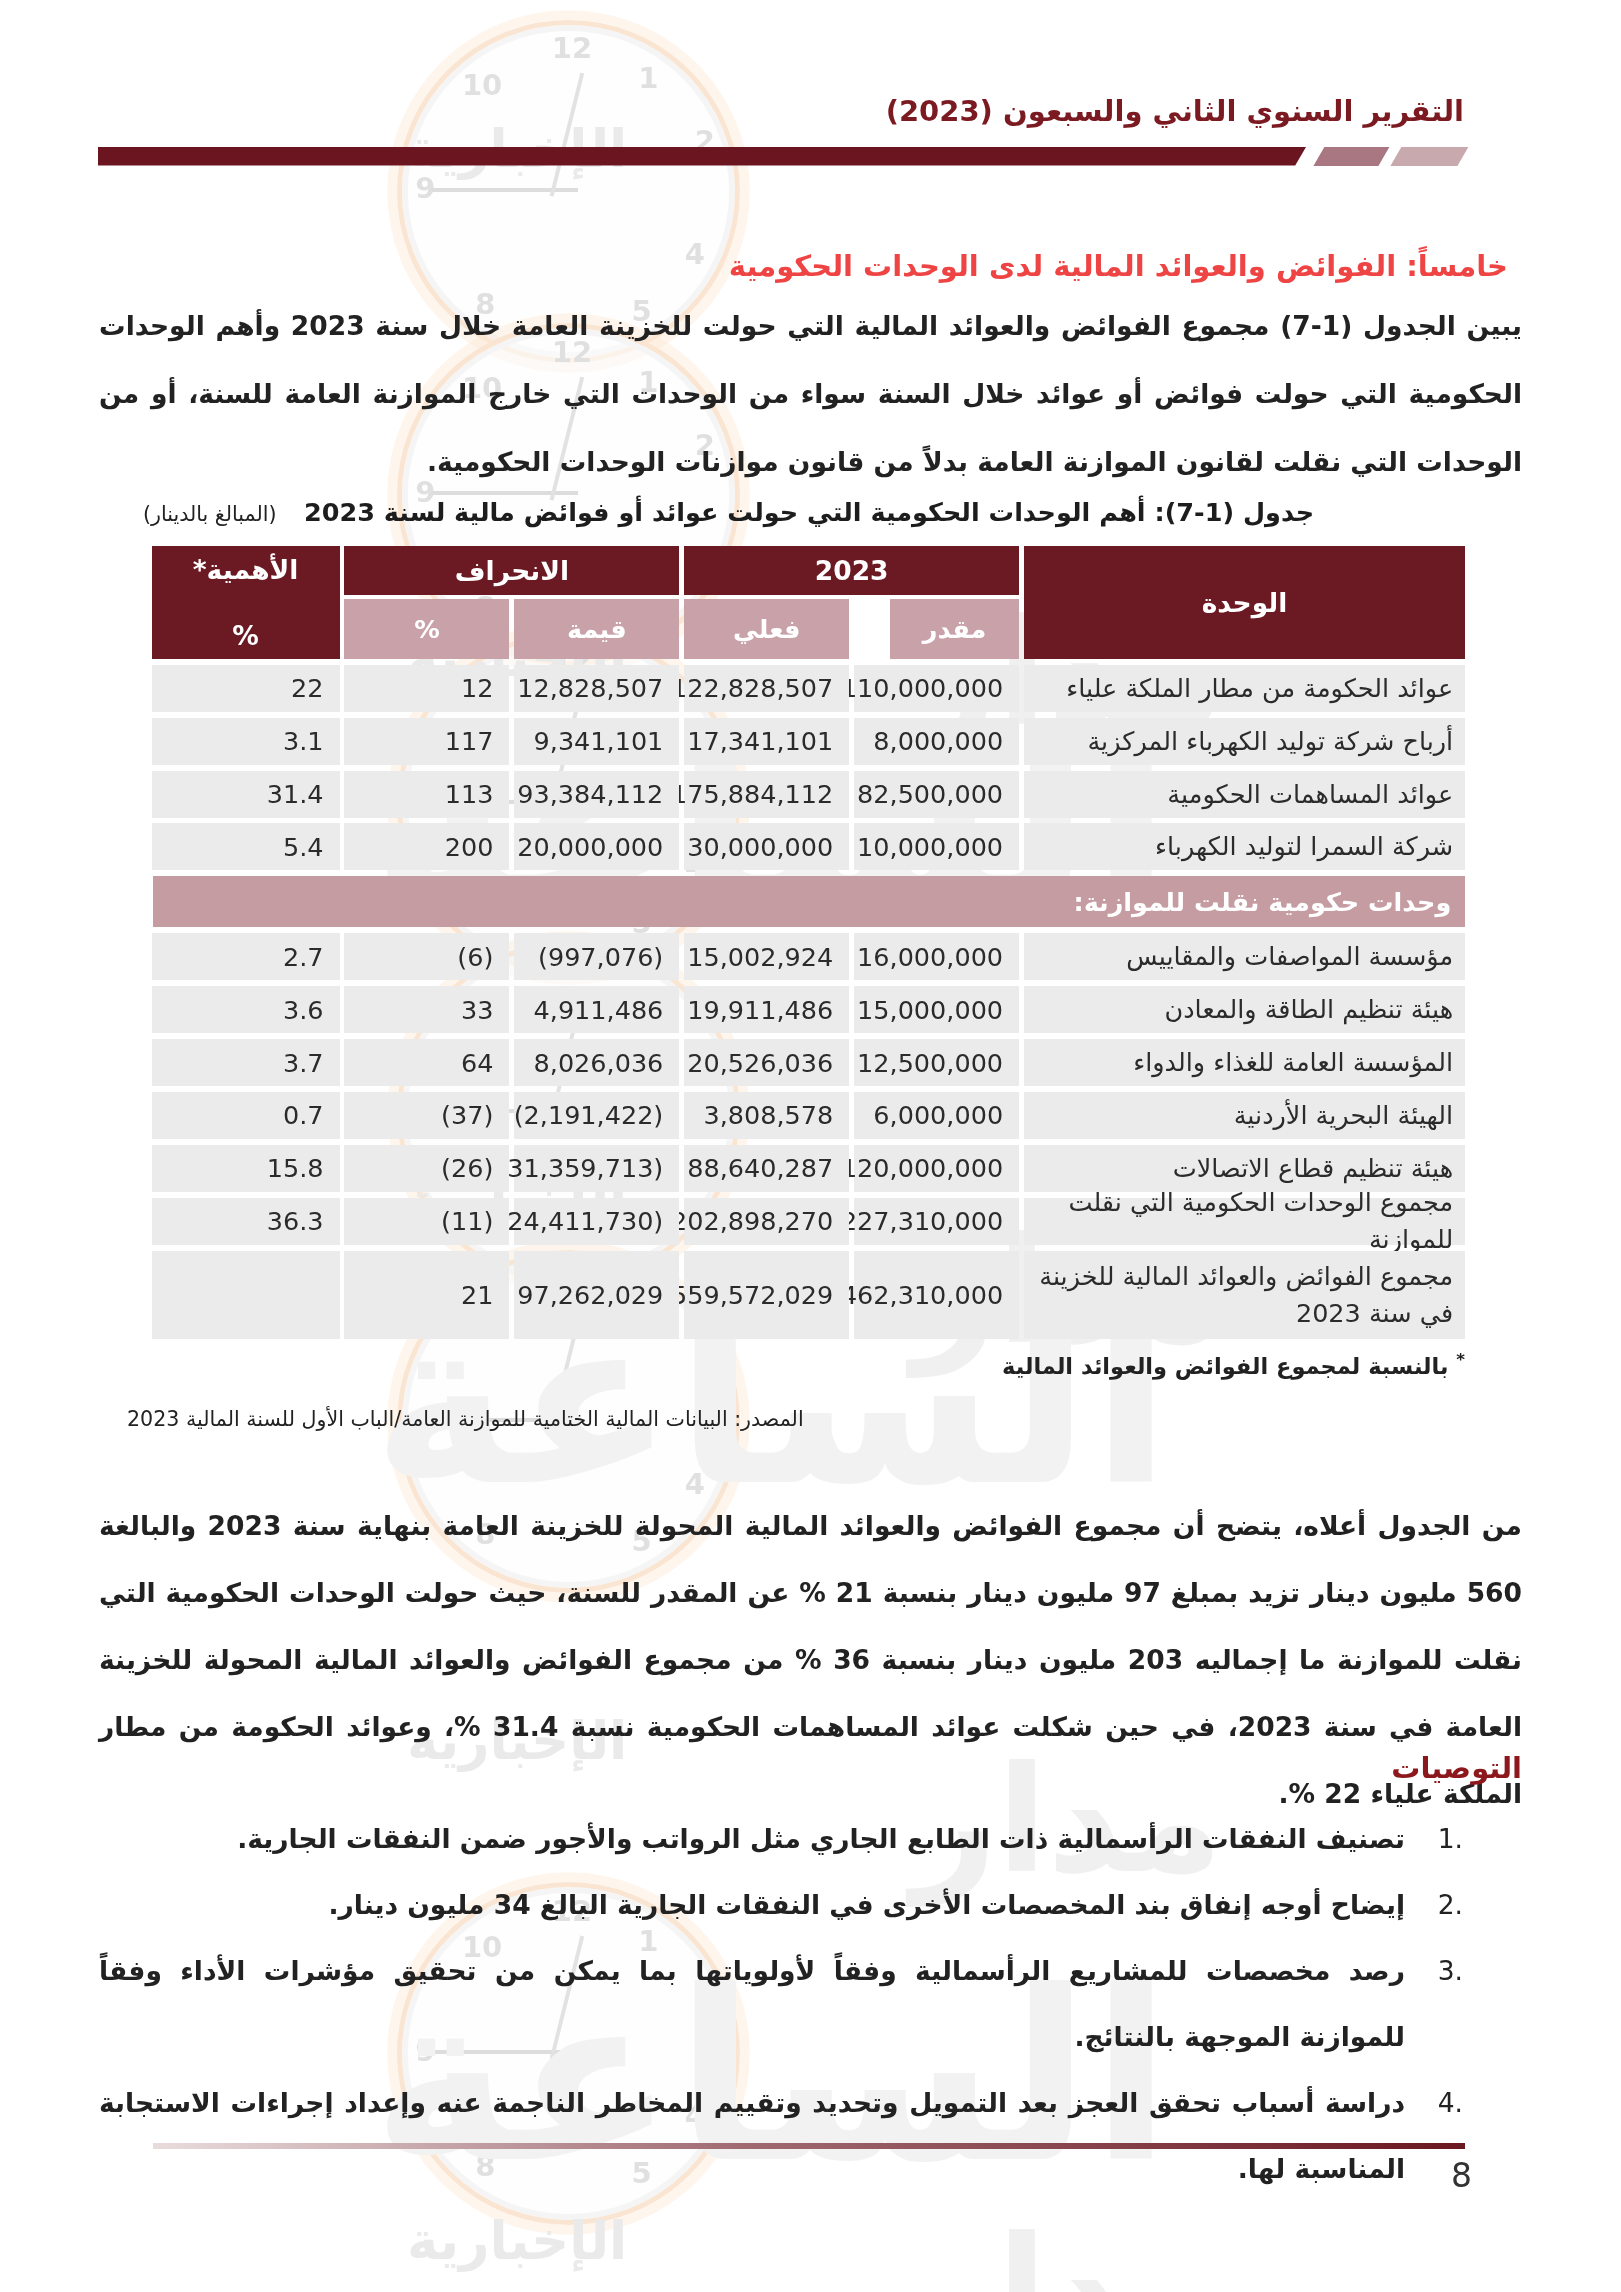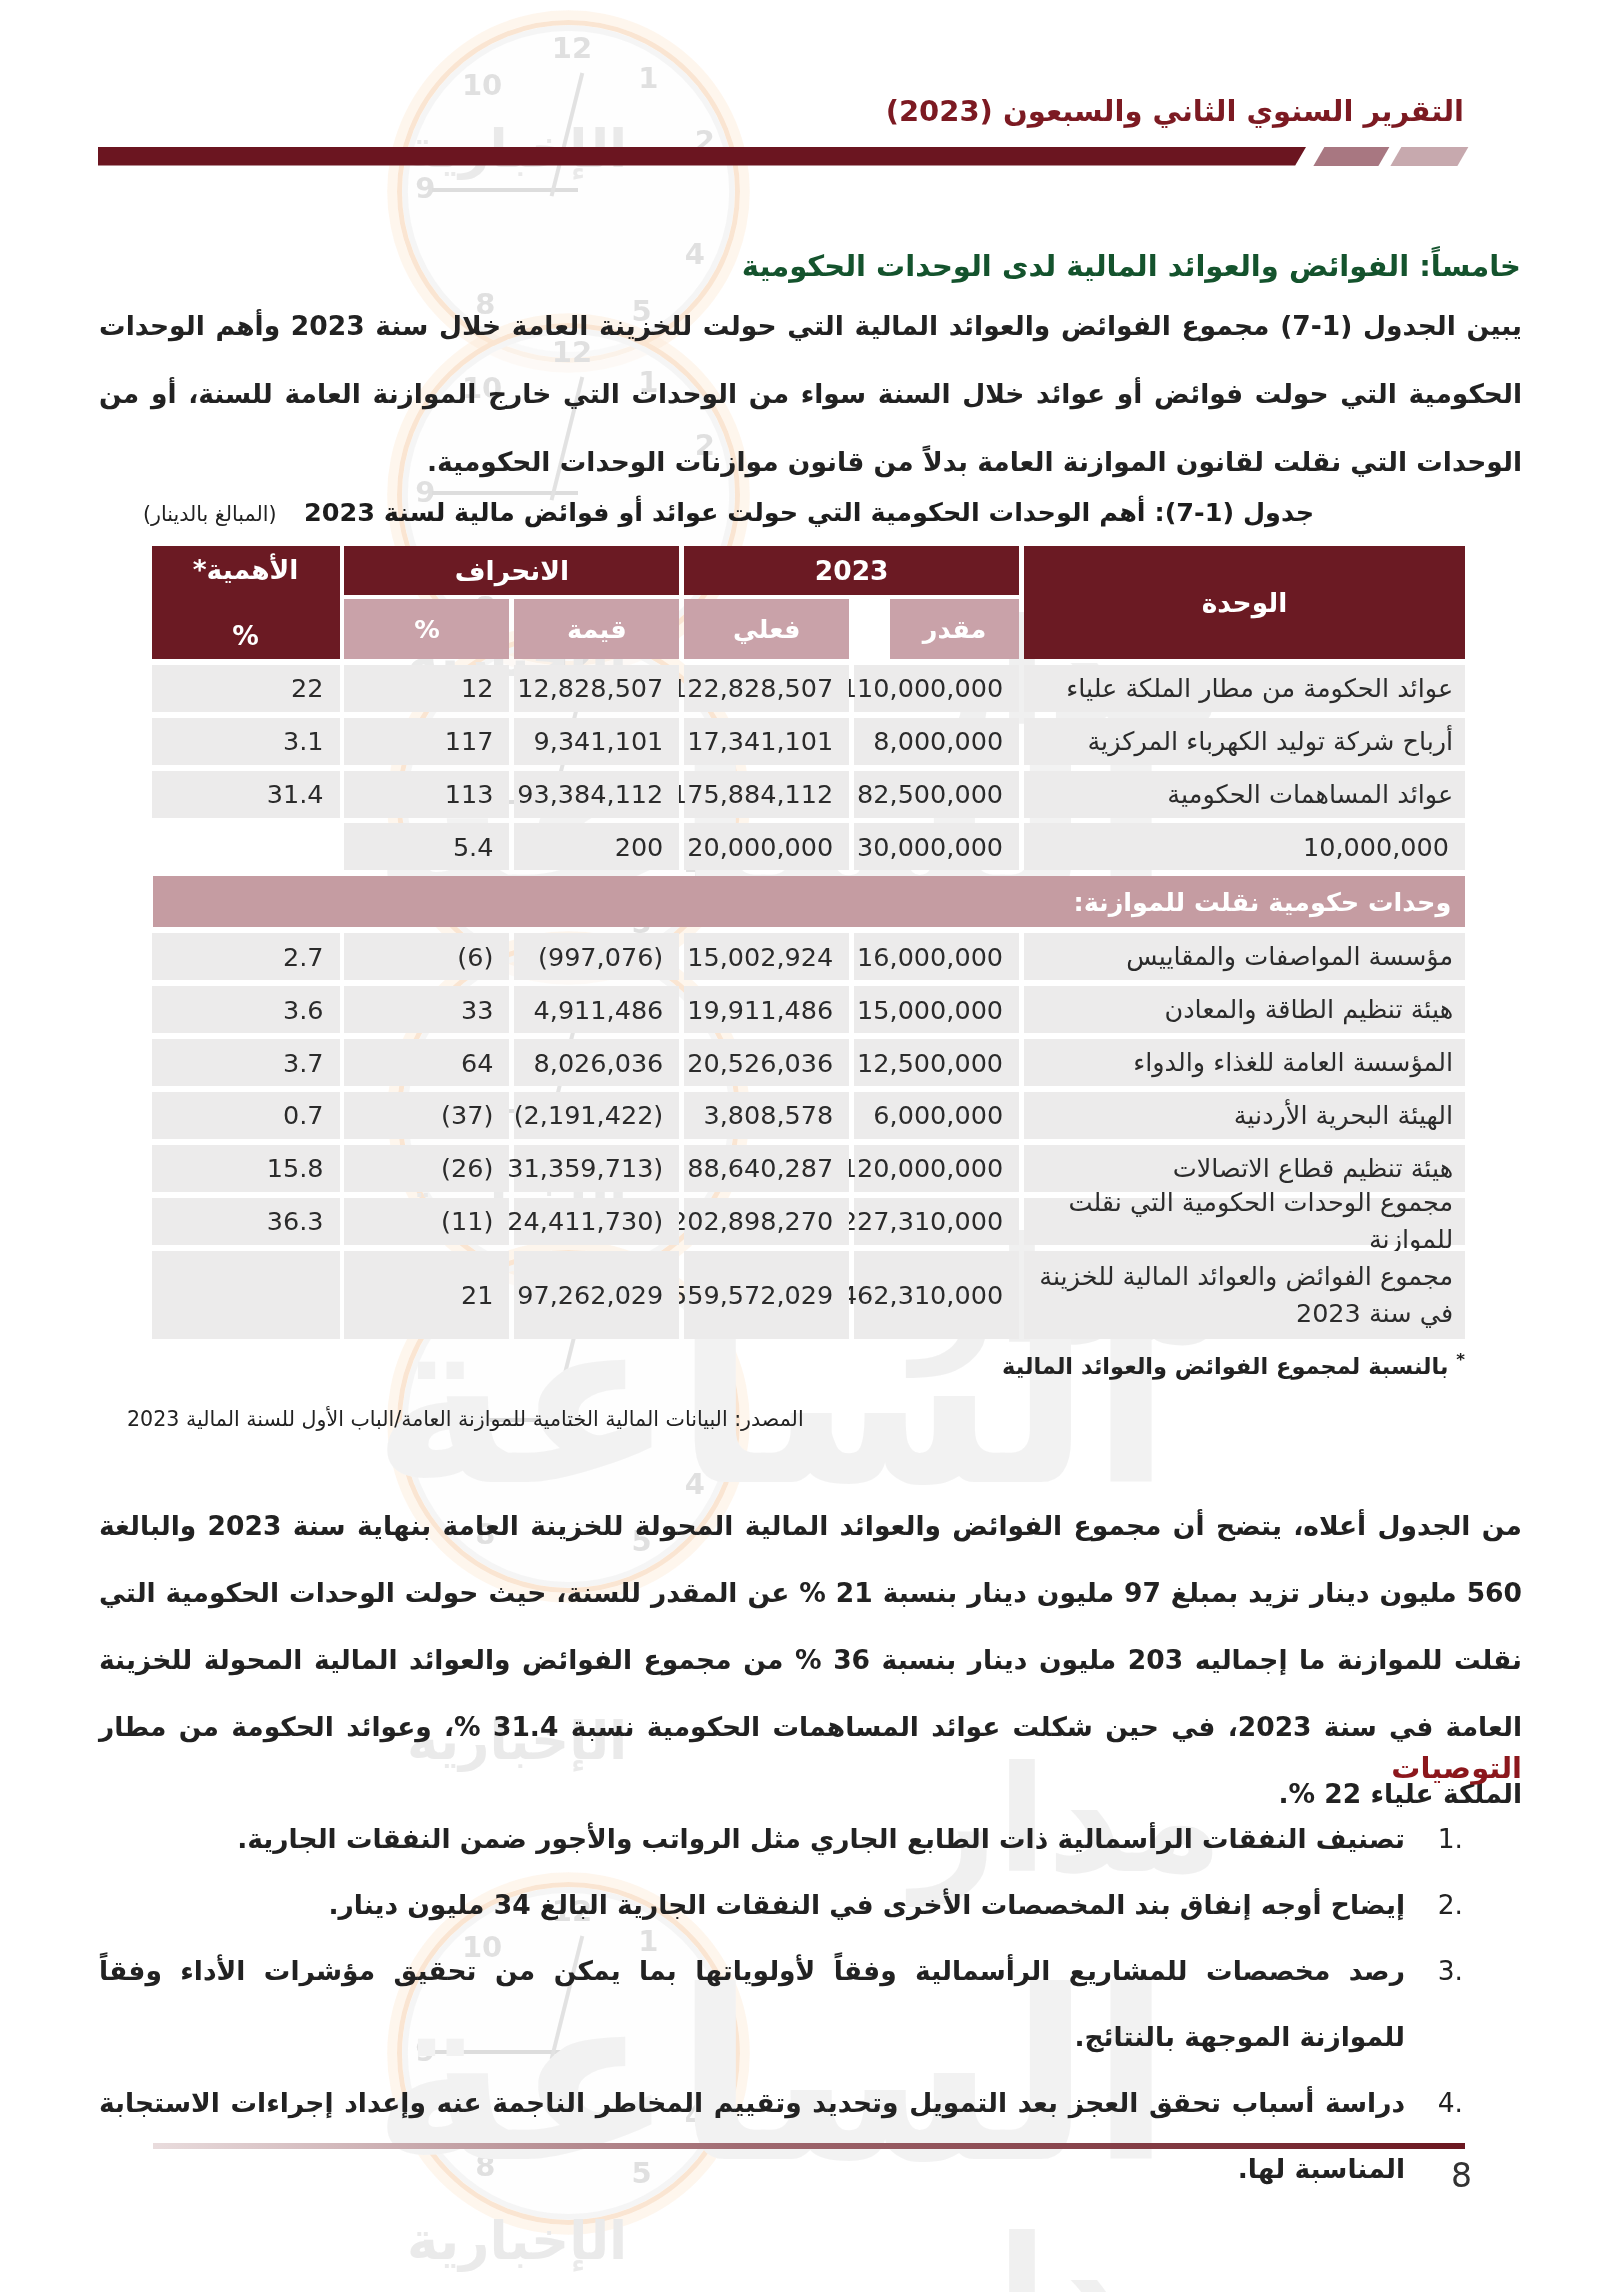--- a/index.html
+++ b/index.html
@@ -23,21 +23,21 @@
   .wm-big{font-size:235px;color:#e7e7e7;}
   
   .doc-title{top:94px;right:157px;font-size:29px;font-weight:bold;color:#7c1a22;direction:rtl;}
   .hbar{top:147px;left:98px;width:1364px;height:18.6px;direction:ltr;}
   .hbar .seg{position:absolute;top:0;height:18.6px;}
   .seg-dark{left:0;width:1208px;background:#6b1520;
             clip-path:polygon(0 0,100% 0,calc(100% - 10.8px) 100%,0 100%);}
   .seg-mid{left:1221px;width:65px;background:#a87781;transform:skewX(-30deg);}
   .seg-light{left:1298px;width:67px;background:#c7a9ae;transform:skewX(-30deg);}
   
-  .sec-heading{top:249px;right:100px;font-size:29px;font-weight:bold;color:#14532d;direction:rtl;text-align:center;}
+  .sec-heading{top:249px;right:113px;font-size:29px;font-weight:bold;color:#ef4444;direction:rtl;text-align:center;}
   .para{direction:rtl;text-align:justify;font-size:26.5px;font-weight:bold;color:#222;}
   .intro{top:292px;right:99px;left:99px;line-height:68px;}
   .analysis{top:1492px;right:99px;left:99px;line-height:67px;}
   .tbl-caption{top:497px;left:153px;width:1312px;text-align:center;direction:rtl;
                font-size:25.5px;font-weight:bold;color:#1d1d1d;}
   .amounts-note{top:502px;left:143px;font-size:20.6px;direction:rtl;color:#222;}
   
   .tbl{top:546px;left:153px;width:1312px;direction:rtl;}
   .thead{display:grid;direction:rtl;grid-template-columns:441px 165px 165px 165px 165px 188px;
          grid-template-rows:49px 60px;gap:3.9px 4.9px;
@@ -212,20 +212,21 @@
   </div>
   <div class="trow">
     <div class="td unit">عوائد المساهمات الحكومية</div>
     <div class="td num">82,500,000</div>
     <div class="td num">175,884,112</div>
     <div class="td num">93,384,112</div>
     <div class="td num">113</div>
     <div class="td num">31.4</div>
   </div>
   <div class="trow">
+    <div class="td unit">شركة السمرا لتوليد الكهرباء</div>
     <div class="td num">10,000,000</div>
     <div class="td num">30,000,000</div>
     <div class="td num">20,000,000</div>
     <div class="td num">200</div>
     <div class="td num">5.4</div>
   </div>
 
   <div class="band">وحدات حكومية نقلت للموازنة:</div>
 
   <div class="trow">

